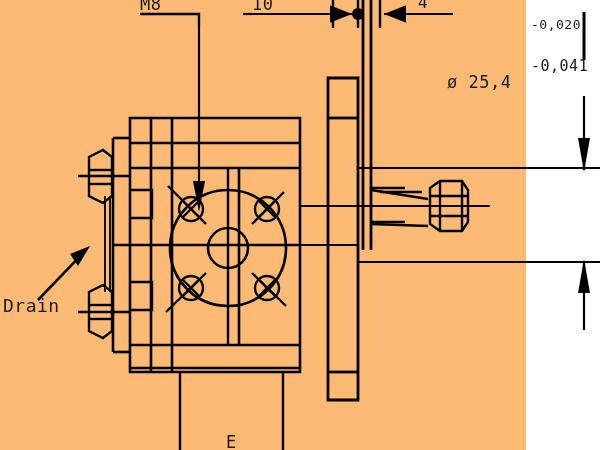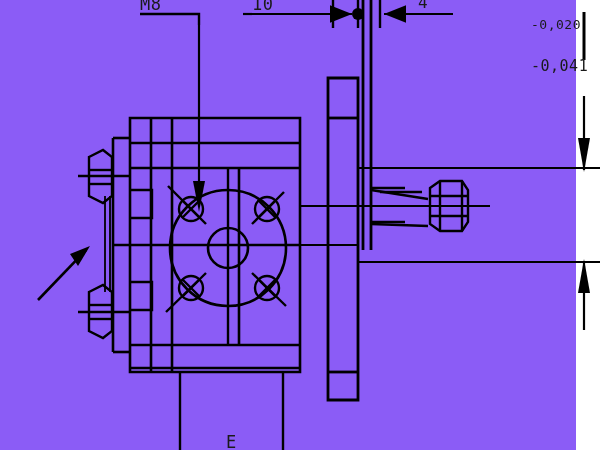--- a/index.html
+++ b/index.html
@@ -8,23 +8,23 @@
     background: #ffffff;
   }
   body {
     width: 600px;
     height: 450px;
     overflow: hidden;
     font-family: "DejaVu Sans Mono", monospace;
   }
   #drawing-root {
     position: relative;
-    width: 576px;
+    width: 526px;
     height: 450px;
-    background: #8b5cf6;
+    background: #fdba74;
     text-align: right;
   }
   #drawing-svg {
     position: absolute;
     top: 0;
     left: 0;
   }
   .dim-text {
     position: absolute;
     font-family: "DejaVu Sans Mono", monospace;
@@ -230,17 +230,19 @@
   <div class="dim-text t-m8">M8</div>
 
   <div class="dim-text t-ten">10</div>
 
   <div class="dim-text t-four">4</div>
 
   <div class="dim-text t-tol-up">-0,020</div>
 
   <div class="dim-text t-tol-lo">-0,041</div>
 
-
+  <div class="dim-text t-dia">ø 25,4</div>
+
+  <div class="dim-text t-drain">Drain</div>
 
   <div class="dim-text t-e">E</div>
 
 </div>
 
 </body></html>

